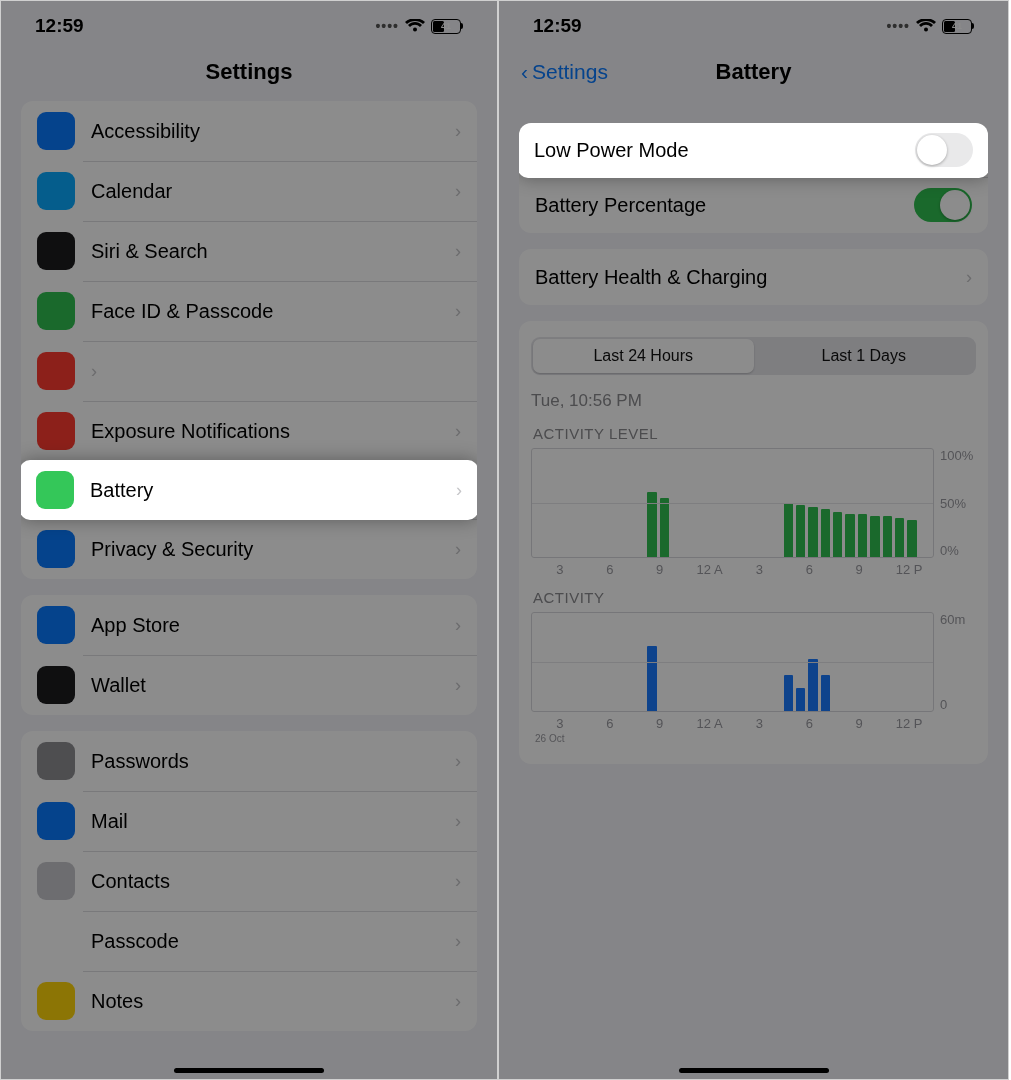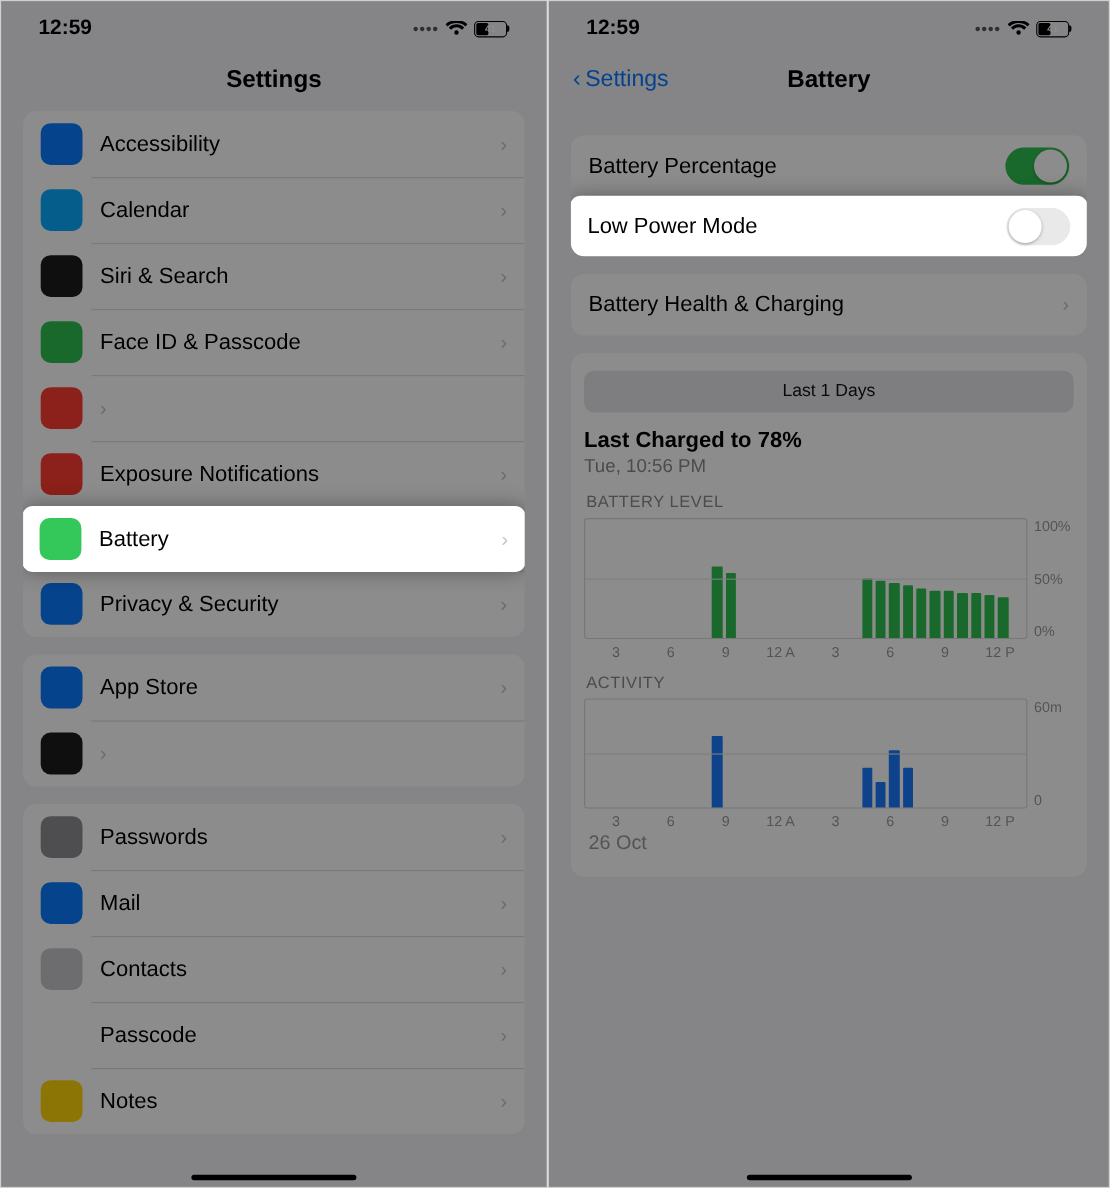--- a/index.html
+++ b/index.html
@@ -213,20 +213,21 @@
         </div>
       </div>
       <div class="group">
         <div class="row">
           <div class="app-icon" style="background: rgb(10, 122, 255);"></div>
           <span class="row-label">App Store</span>
           <span class="chev">›</span>
         </div>
         <div class="row">
           <div class="app-icon" style="background: rgb(28, 28, 30);"></div>
+          <span class="row-label">Wallet</span>
           <span class="chev">›</span>
         </div>
       </div>
       <div class="group">
         <div class="row">
           <div class="app-icon" style="background: rgb(142, 142, 147);"></div>
           <span class="row-label">Passwords</span>
           <span class="chev">›</span>
         </div>
         <div class="row">
@@ -277,50 +278,50 @@
 
   <div class="nav-header">
     <div class="nav-back">
       <span>‹</span>
       <span>Settings</span>
     </div>
     <div class="nav-title">Battery</div>
   </div>
 
   <div class="group" style="margin-top:26px">
+    <div class="row noicon highlight">
+      <span class="row-label">Low Power Mode</span>
+      <div id="tog-lpm" class="toggle off">
+          <div class="knob"></div>
+        </div>
+    </div>
     <div class="row noicon">
       <span class="row-label">Battery Percentage</span>
       <div id="tog-bp" class="toggle on">
           <div class="knob"></div>
         </div>
     </div>
-    <div class="row noicon highlight">
-      <span class="row-label">Low Power Mode</span>
-      <div id="tog-lpm" class="toggle off">
-          <div class="knob"></div>
-        </div>
-    </div>
   </div>
 
   <div class="group">
     <div class="row noicon">
       <span class="row-label">Battery Health &amp; Charging</span>
       <span class="chev">›</span>
     </div>
   </div>
 
   <div class="group" style="padding:8px 0 12px 0">
     <div class="seg">
+      <div class="seg-opt sel">Last 24 Hours</div>
       <div class="seg-opt">Last 1 Days</div>
     </div>
-    <div class="section-head">Last Charged to 78%</div>
     <div class="section-sub">Tue, 10:56 PM</div>
 
     <div class="chart-block">
-      <div class="chart-title">BATTERY LEVEL</div>
+      <div class="chart-title">ACTIVITY LEVEL</div>
       <div class="chart-wrap">
         <div class="chart-area" id="chart-batt">
             <div class="grid50"></div>
             <div class="bar green" style="height: 0%; flex: 1 1 0%;"></div>
             <div class="bar green" style="height: 0%; flex: 1 1 0%;"></div>
             <div class="bar green" style="height: 0%; flex: 1 1 0%;"></div>
             <div class="bar green" style="height: 0%; flex: 1 1 0%;"></div>
             <div class="bar green" style="height: 0%; flex: 1 1 0%;"></div>
             <div class="bar green" style="height: 0%; flex: 1 1 0%;"></div>
             <div class="bar green" style="height: 0%; flex: 1 1 0%;"></div>
@@ -415,18 +416,18 @@
       <div class="xlabels" id="xl-act">
           <span>3</span>
           <span>6</span>
           <span>9</span>
           <span>12 A</span>
           <span>3</span>
           <span>6</span>
           <span>9</span>
           <span>12 P</span>
         </div>
-      <div style="font-size:18px;color:#9a9aa0;padding:2px 0 0 4px">26 Oct</div>
+      <div style="font-size:10px;color:#9a9aa0;padding:2px 0 0 4px">26 Oct</div>
     </div>
   </div>
 
   <div class="home-ind"></div>
 </div>
 
 </body></html>

